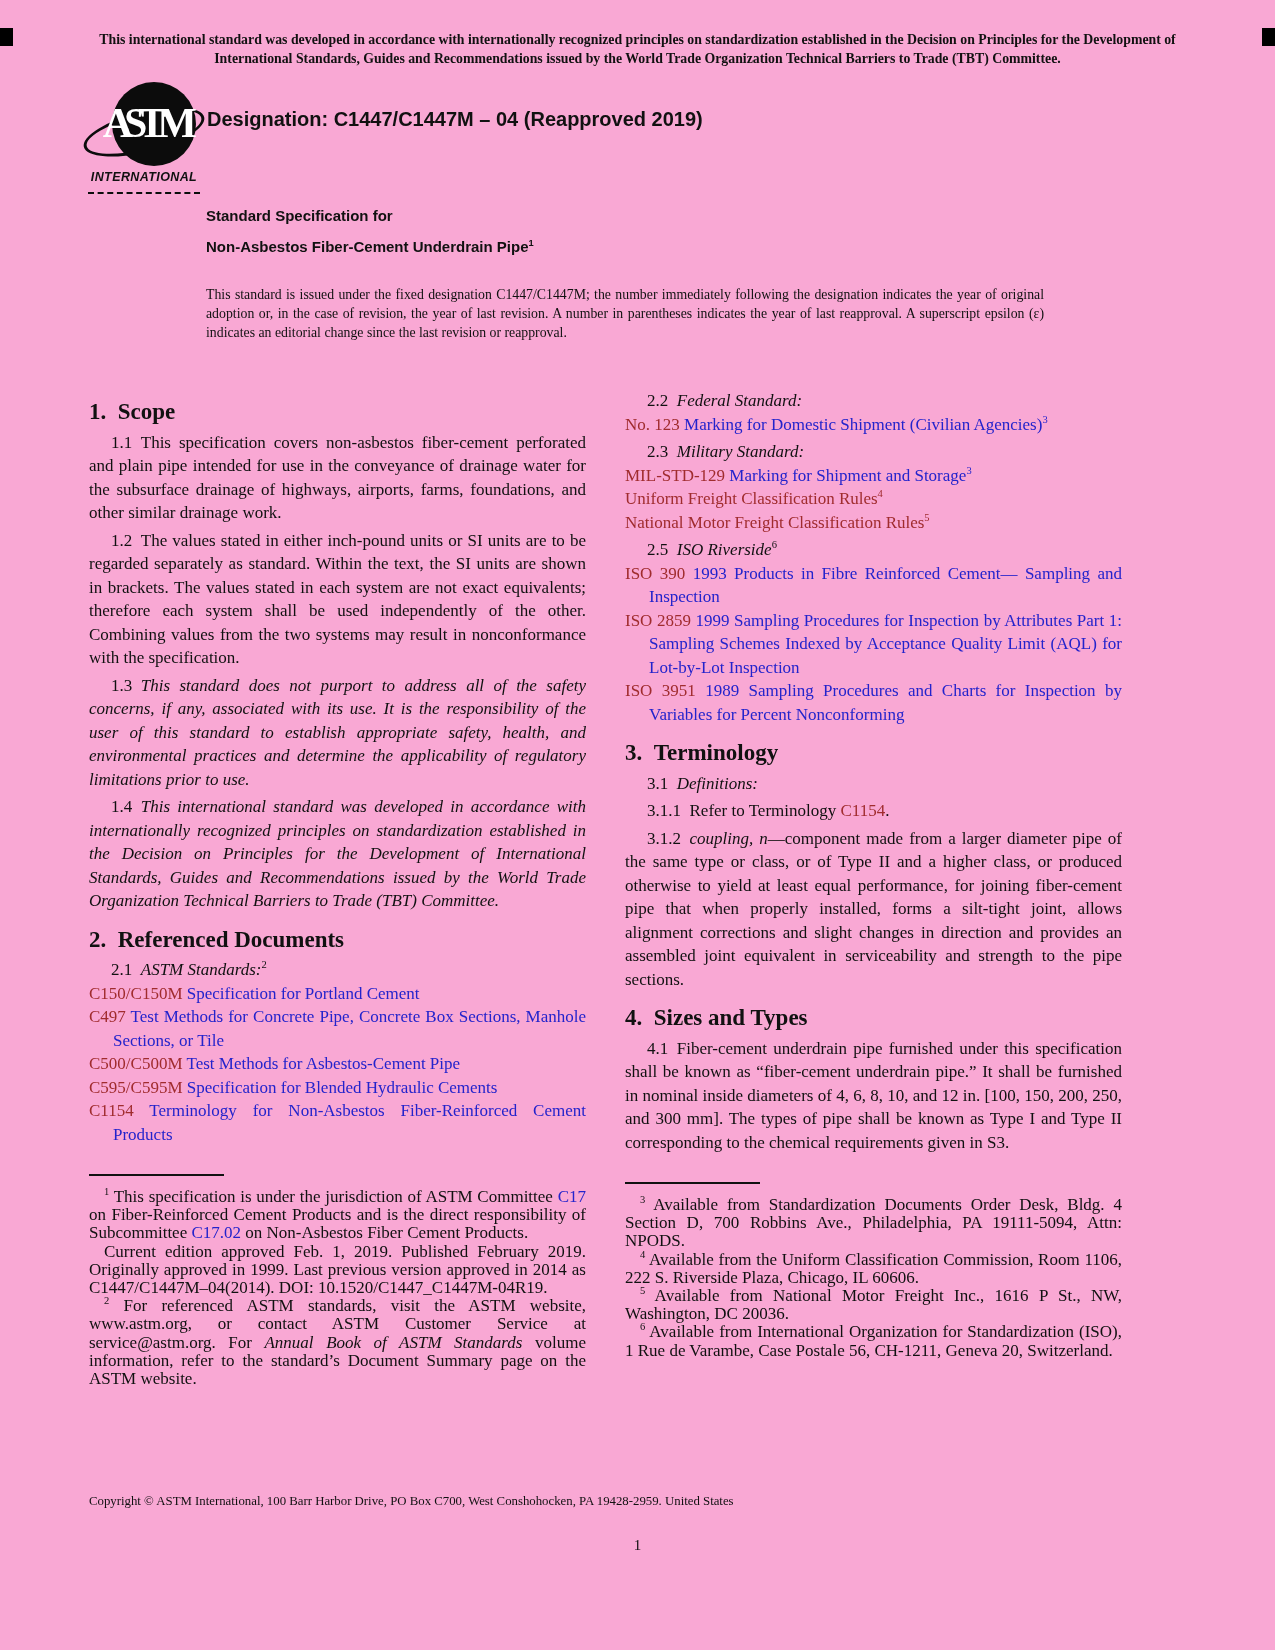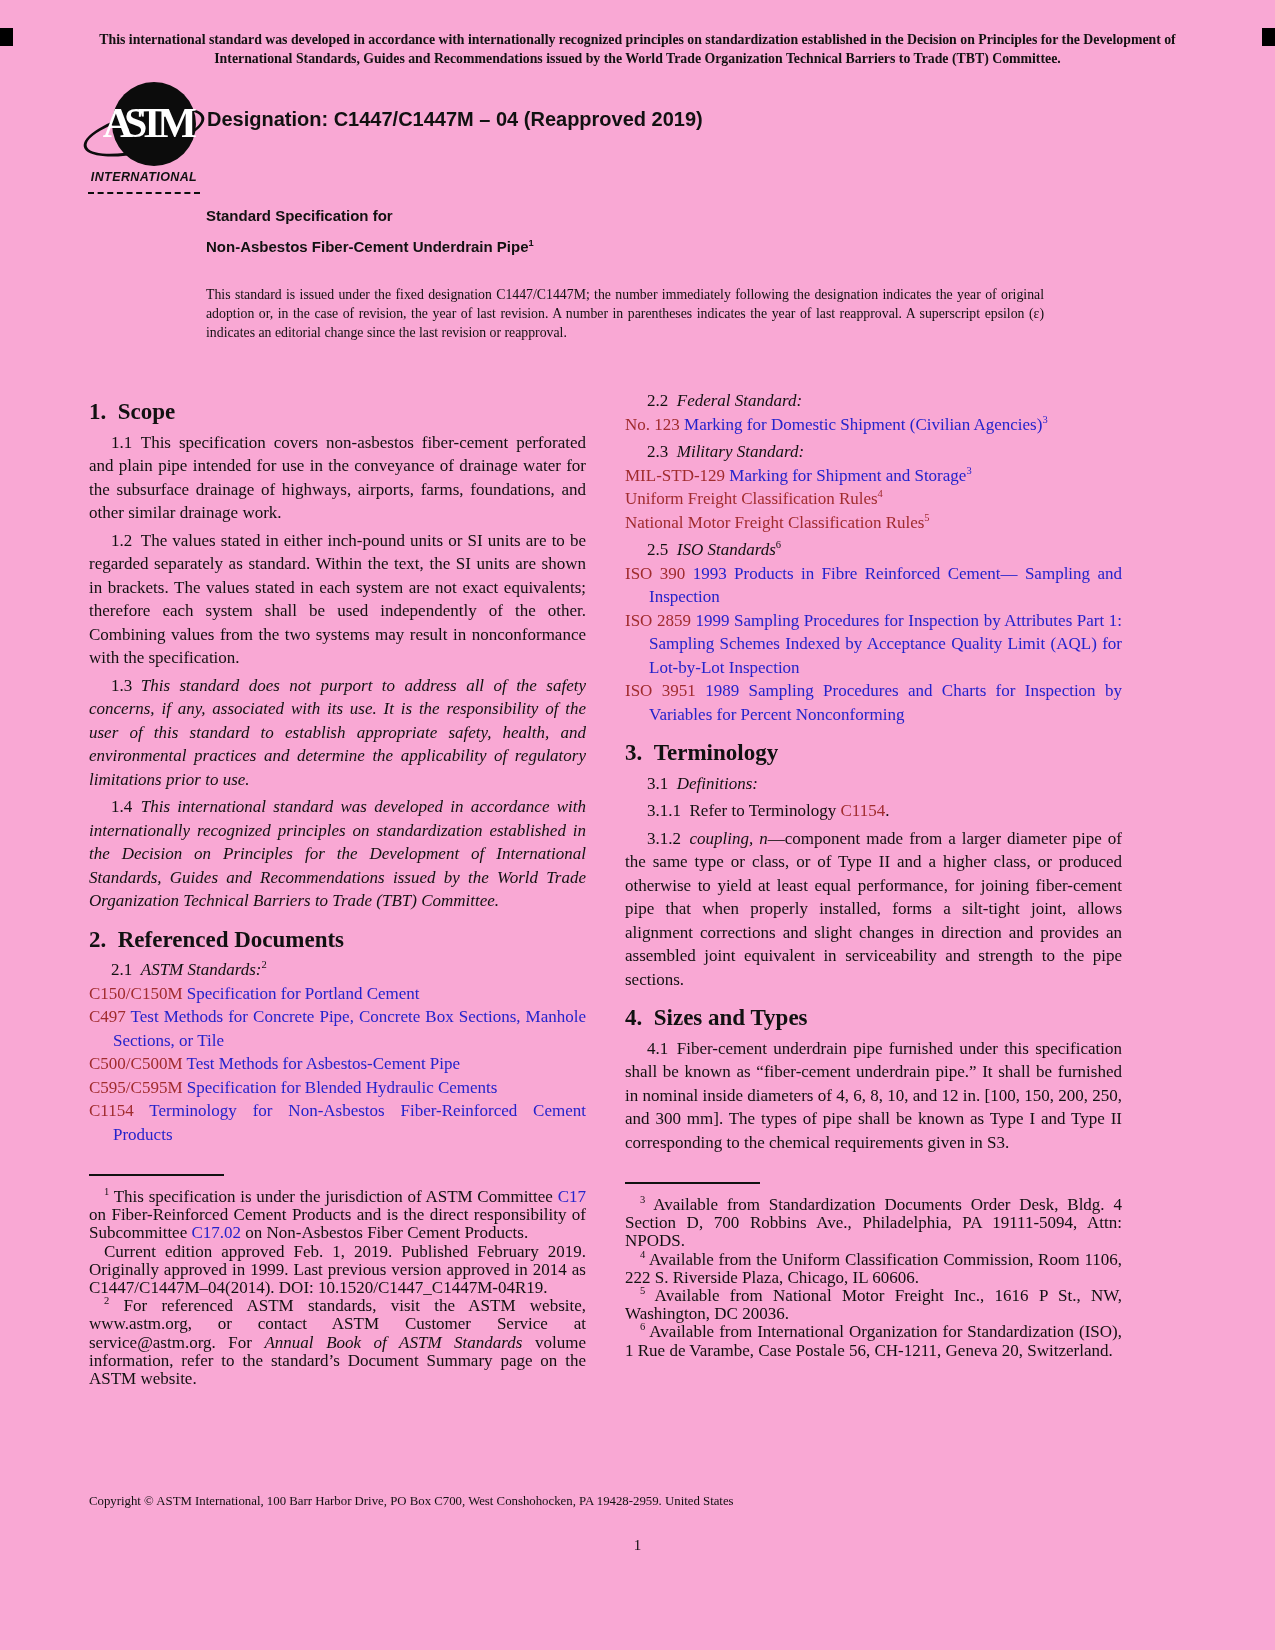--- a/index.html
+++ b/index.html
@@ -128,21 +128,21 @@
         <div class="blk-footnote"><span>Current edition approved Feb. 1, 2019. Published February 2019. Originally approved in 1999. Last previous version approved in 2014 as C1447/C1447M–04(2014). DOI: 10.1520/C1447_C1447M-04R19.</span></div>
         <div class="blk-footnote"><span class="sup">2</span><span> For referenced ASTM standards, visit the ASTM website, www.astm.org, or contact ASTM Customer Service at service@astm.org. For </span><span class="i">Annual Book of ASTM Standards</span><span> volume information, refer to the standard’s Document Summary page on the ASTM website.</span></div>
       </div>
     <div class="col right">
         <div class="blk-para"><span>2.2 </span><span class="i">Federal Standard:</span></div>
         <div class="blk-ref"><span class="r">No. 123</span><span class="bl"> Marking for Domestic Shipment (Civilian Agencies)</span><span class="bl sup">3</span></div>
         <div class="blk-para"><span>2.3 </span><span class="i">Military Standard:</span></div>
         <div class="blk-ref"><span class="r">MIL-STD-129</span><span class="bl"> Marking for Shipment and Storage</span><span class="bl sup">3</span></div>
         <div class="blk-ref"><span class="r">Uniform Freight Classification Rules</span><span class="r sup">4</span></div>
         <div class="blk-ref"><span class="r">National Motor Freight Classification Rules</span><span class="r sup">5</span></div>
-        <div class="blk-para"><span>2.5 </span><span class="i">ISO Standards</span><span class="sup">6</span></div>
+        <div class="blk-para"><span>2.5 </span><span class="i">ISO Riverside</span><span class="sup">6</span></div>
         <div class="blk-ref"><span class="r">ISO 390</span><span class="bl"> 1993 Products in Fibre Reinforced Cement— Sampling and Inspection</span></div>
         <div class="blk-ref"><span class="r">ISO 2859</span><span class="bl"> 1999 Sampling Procedures for Inspection by Attributes Part 1: Sampling Schemes Indexed by Acceptance Quality Limit (AQL) for Lot-by-Lot Inspection</span></div>
         <div class="blk-ref"><span class="r">ISO 3951</span><span class="bl"> 1989 Sampling Procedures and Charts for Inspection by Variables for Percent Nonconforming</span></div>
         <div class="blk-heading"><span>3. Terminology</span></div>
         <div class="blk-para"><span>3.1 </span><span class="i">Definitions:</span></div>
         <div class="blk-para"><span>3.1.1 Refer to Terminology </span><span class="r">C1154</span><span>.</span></div>
         <div class="blk-para"><span>3.1.2 </span><span class="i">coupling, n</span><span>—component made from a larger diameter pipe of the same type or class, or of Type II and a higher class, or produced otherwise to yield at least equal performance, for joining fiber-cement pipe that when properly installed, forms a silt-tight joint, allows alignment corrections and slight changes in direction and provides an assembled joint equivalent in serviceability and strength to the pipe sections.</span></div>
         <div class="blk-heading"><span>4. Sizes and Types</span></div>
         <div class="blk-para"><span>4.1 Fiber-cement underdrain pipe furnished under this specification shall be known as “fiber-cement underdrain pipe.” It shall be furnished in nominal inside diameters of 4, 6, 8, 10, and 12 in. [100, 150, 200, 250, and 300 mm]. The types of pipe shall be known as Type I and Type II corresponding to the chemical requirements given in S3.</span></div>
         <div class="blk-fnrule"></div>

